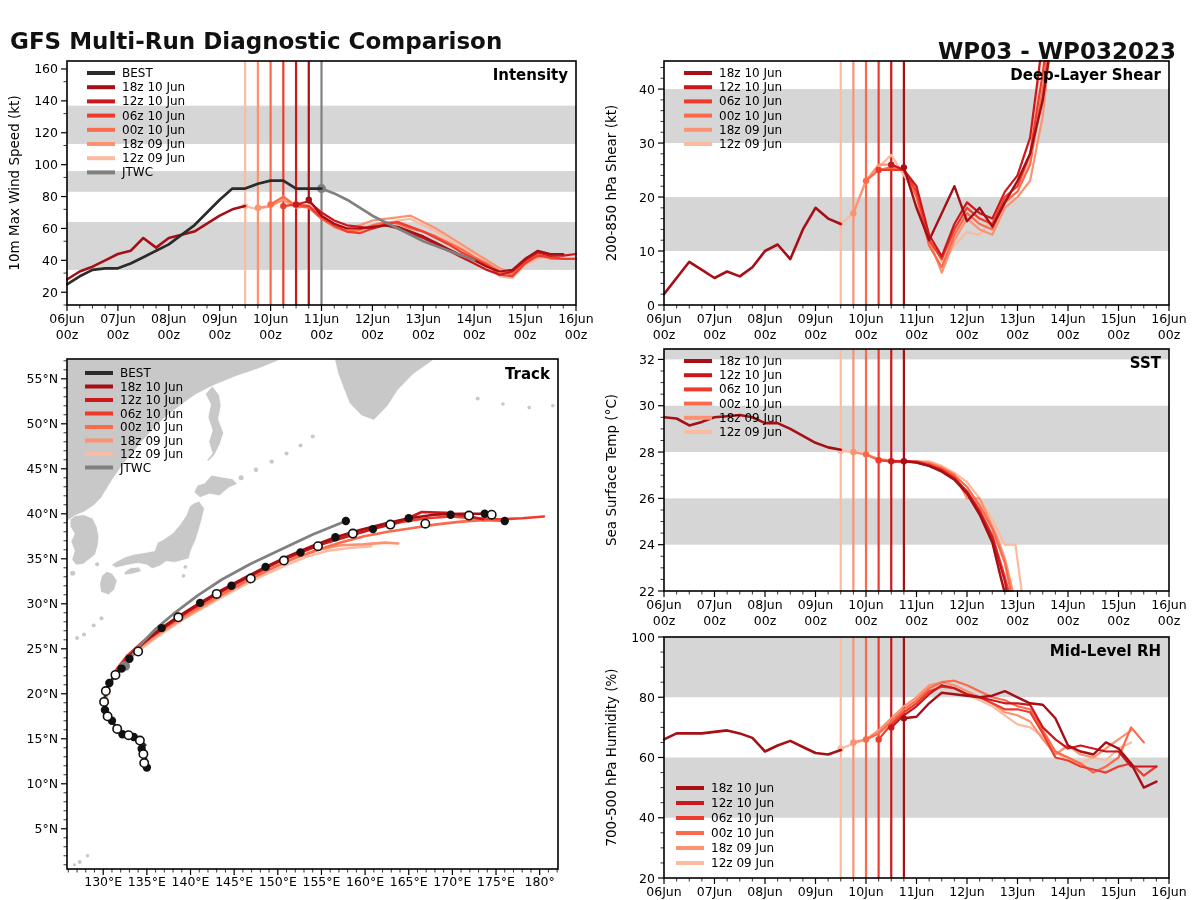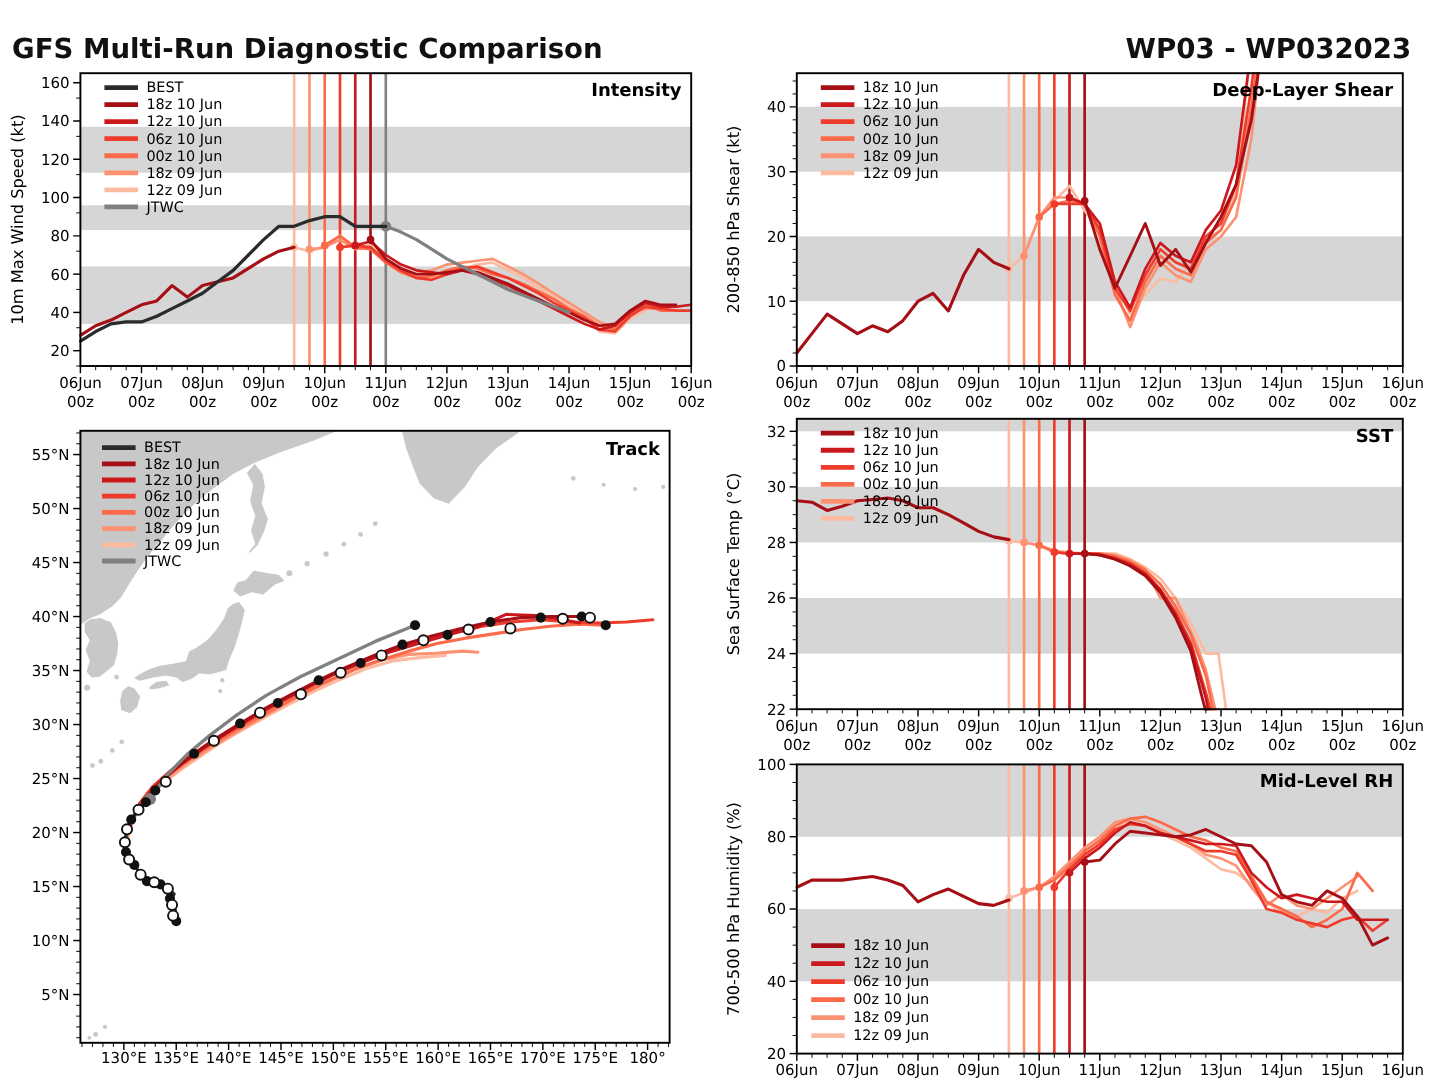--- a/index.html
+++ b/index.html
@@ -1,19 +1,19 @@
 <!DOCTYPE html>
 <html><head>
 <meta charset="utf-8">
 <style>
   html,body{margin:0;padding:0;background:#fff;}
   body{width:1200px;height:900px;overflow:hidden;font-family:"DejaVu Sans",sans-serif;}
   .fig{position:relative;width:1200px;height:900px;background:#fff;margin-top:24px;}
   .title-left{position:absolute;left:10px;top:4px;font-size:23px;font-weight:bold;color:#111;}
-  .title-right{position:absolute;right:24px;top:4px;font-size:23px;font-weight:bold;color:#111;}
+  .title-right{position:absolute;right:24px;top:14px;font-size:23px;font-weight:bold;color:#111;}
   #chart{position:absolute;left:0;top:0;}
   svg text{font-family:"DejaVu Sans",sans-serif;fill:#000;}
   .tk{font-size:12.5px;}
   .ylab{font-size:13.5px;}
   .ptitle{font-size:15px;font-weight:bold;}
   .leg{font-size:12px;}
   .logo{position:absolute;left:4px;top:860px;width:140px;height:40px;}
 </style>
 </head>
 <body>

